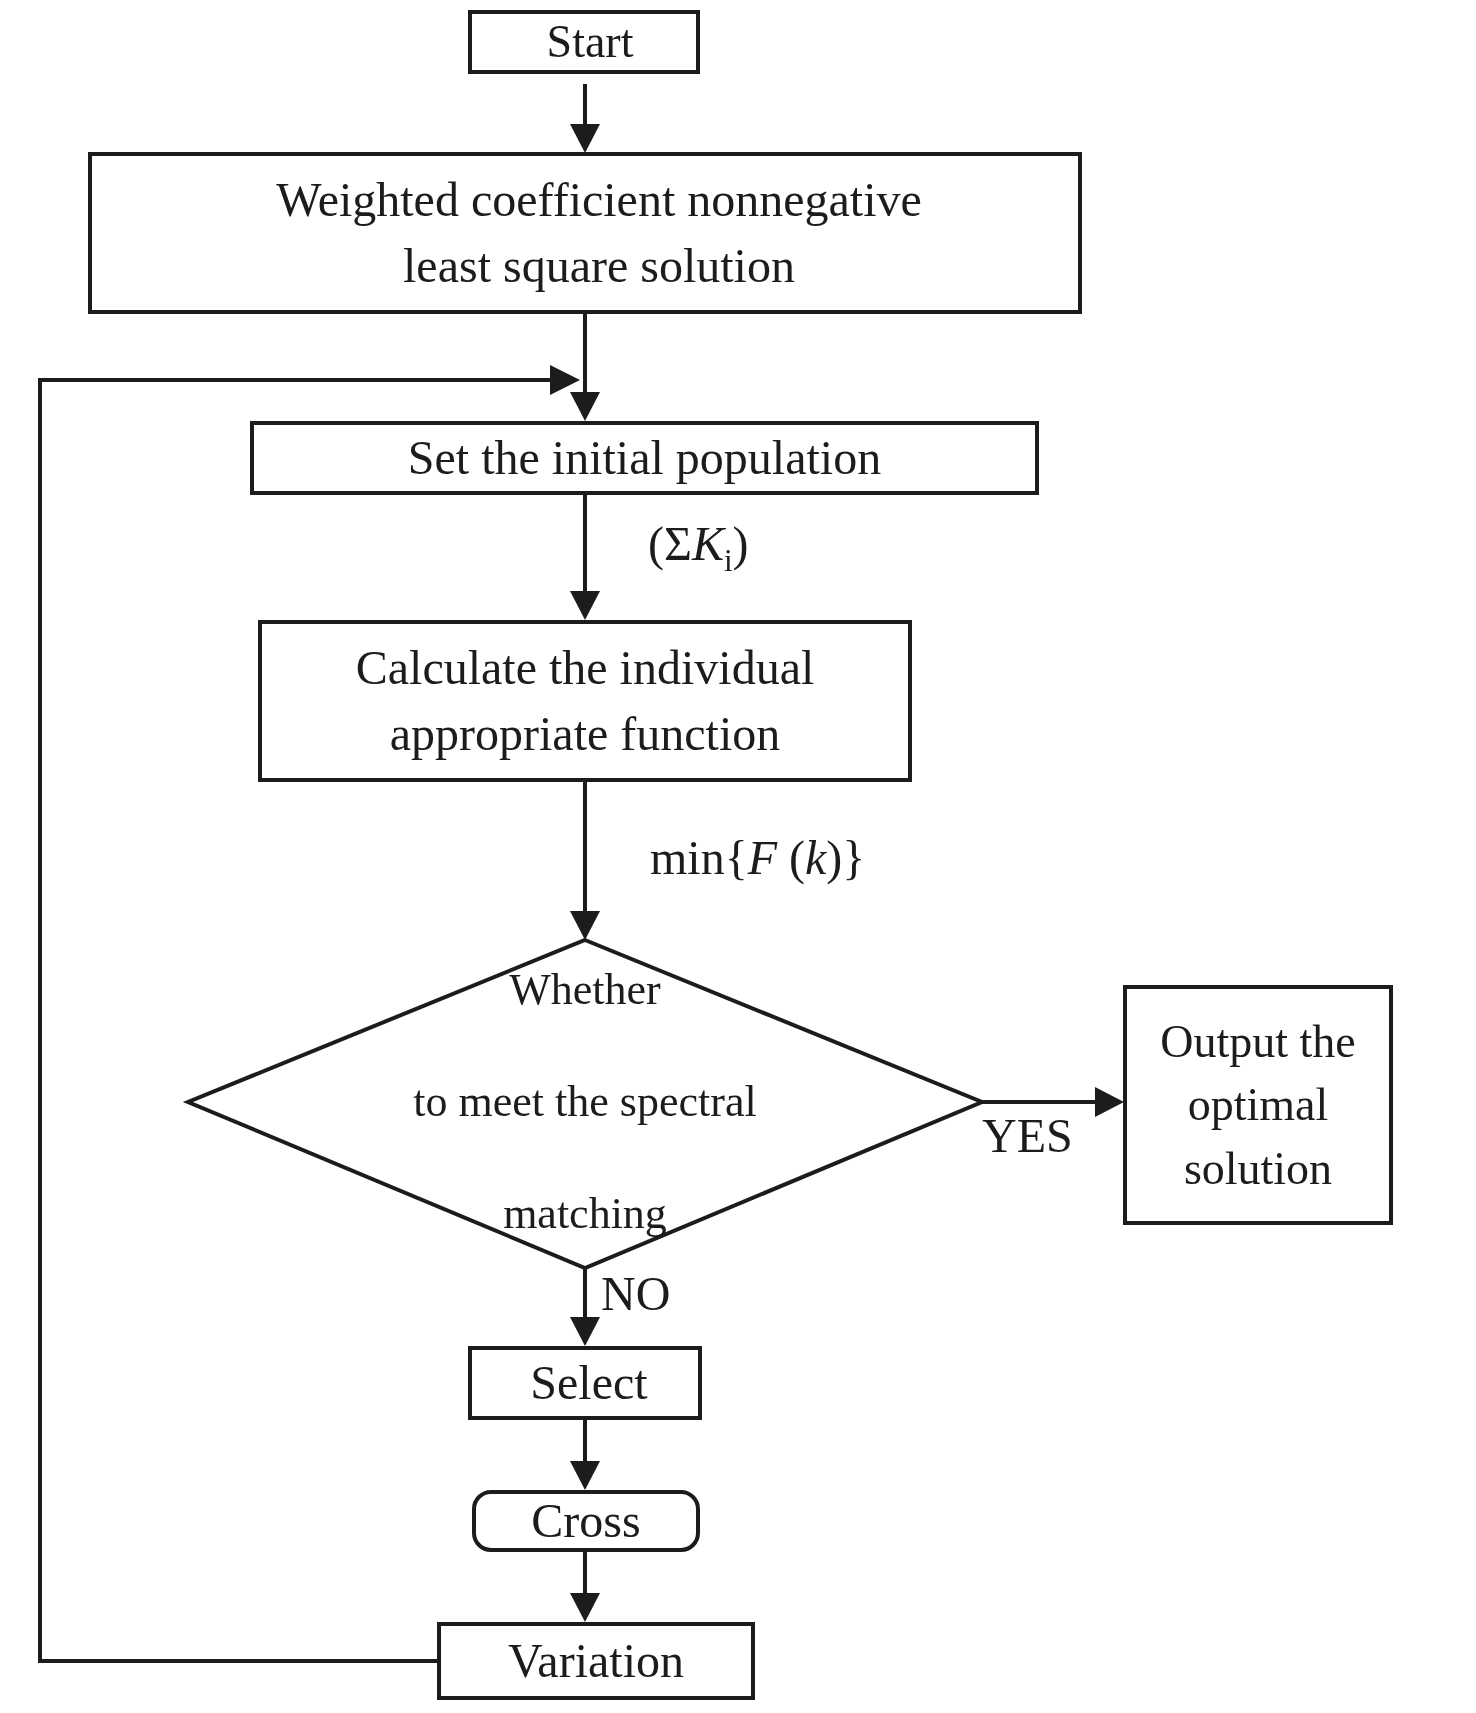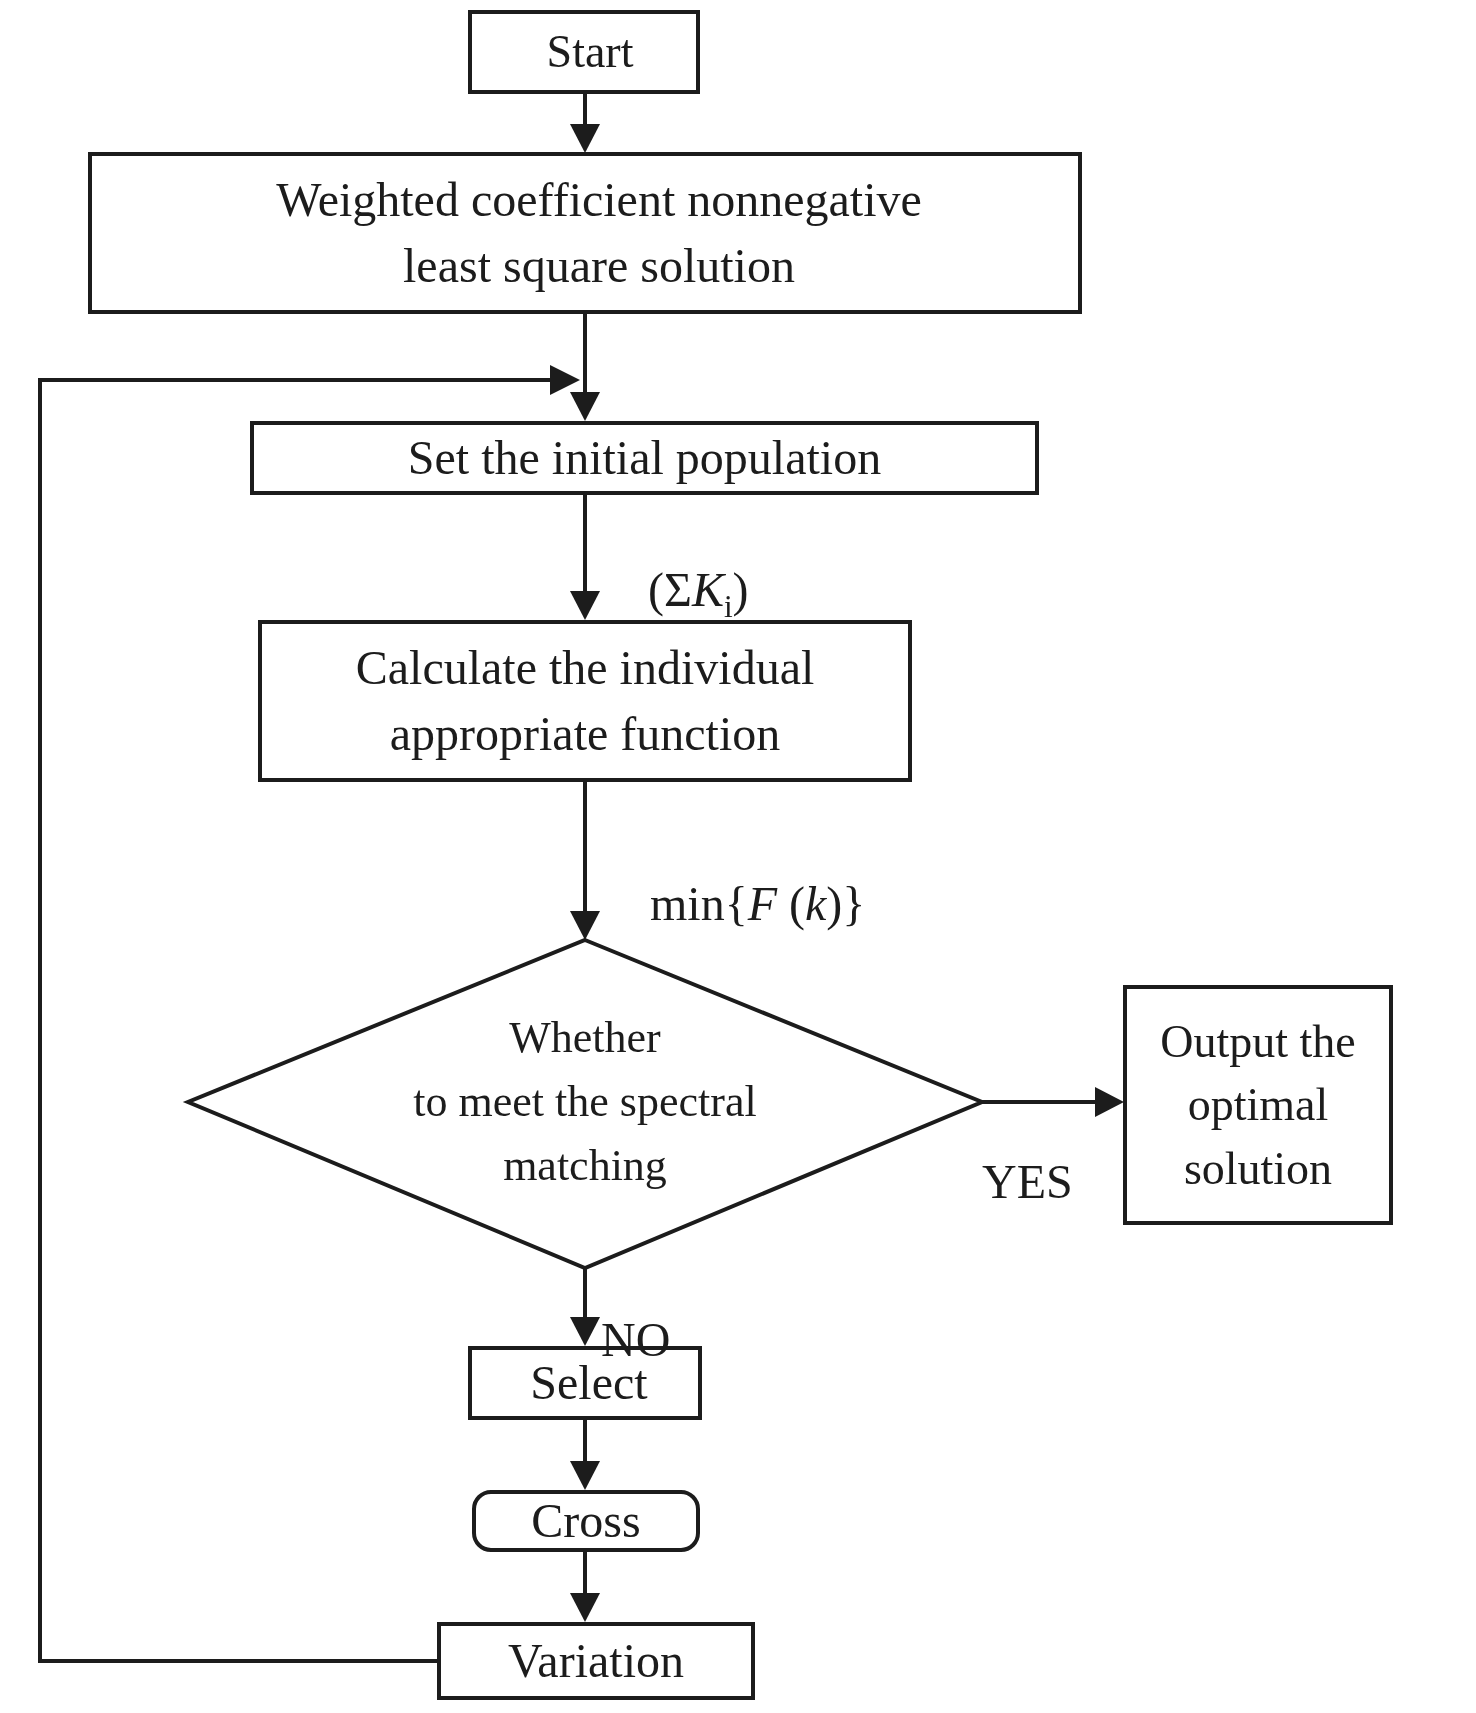--- a/index.html
+++ b/index.html
@@ -25,26 +25,26 @@
     background:var(--bg);
     display:flex;flex-direction:column;align-items:center;justify-content:center;
     text-align:center;line-height:1.38;
   }
   .f48{font-size:48px;}
   .f46{font-size:46px;}
   .f44{font-size:44px;}
   .lbl{
     position:absolute;white-space:nowrap;
     line-height:1.1;
-    margin-top:46px;
   }
   .dlabel{
     position:absolute;display:flex;flex-direction:column;
     align-items:center;justify-content:center;text-align:center;
     line-height:1.45;
+    gap:48px;
   }
   .it{font-style:italic;}
   sub{font-size:0.65em;line-height:0;}
 </style>
 </head>
 <body>
 
 <div class="canvas">
 
   <svg class="wires" viewBox="0 0 1476 1713" xmlns="http://www.w3.org/2000/svg">
@@ -90,21 +90,21 @@
       <line x1="585" y1="1420" x2="585" y2="1462"></line>
       <polygon class="head" points="570,1461 600,1461 585,1490"></polygon>
     </g>
 
     <g>
       <line x1="585" y1="1552" x2="585" y2="1594"></line>
       <polygon class="head" points="570,1593 600,1593 585,1622"></polygon>
     </g>
   </svg>
 
-  <div class="node f46" style="left:468px;top:10px;width:232px;height:84px;padding-left:12px;">
+  <div class="node f46" style="left:468px;top:10px;width:232px;height:64px;padding-left:12px;">
     <span>Start</span>
   </div>
 
   <div class="node f48" style="left:88px;top:152px;width:994px;height:162px;padding-left:28px;">
     <span>Weighted coefficient nonnegative</span>
     <span>least square solution</span>
   </div>
 
   <div class="node f48" style="left:250px;top:421px;width:789px;height:74px;">
     <span>Set the initial population</span>

